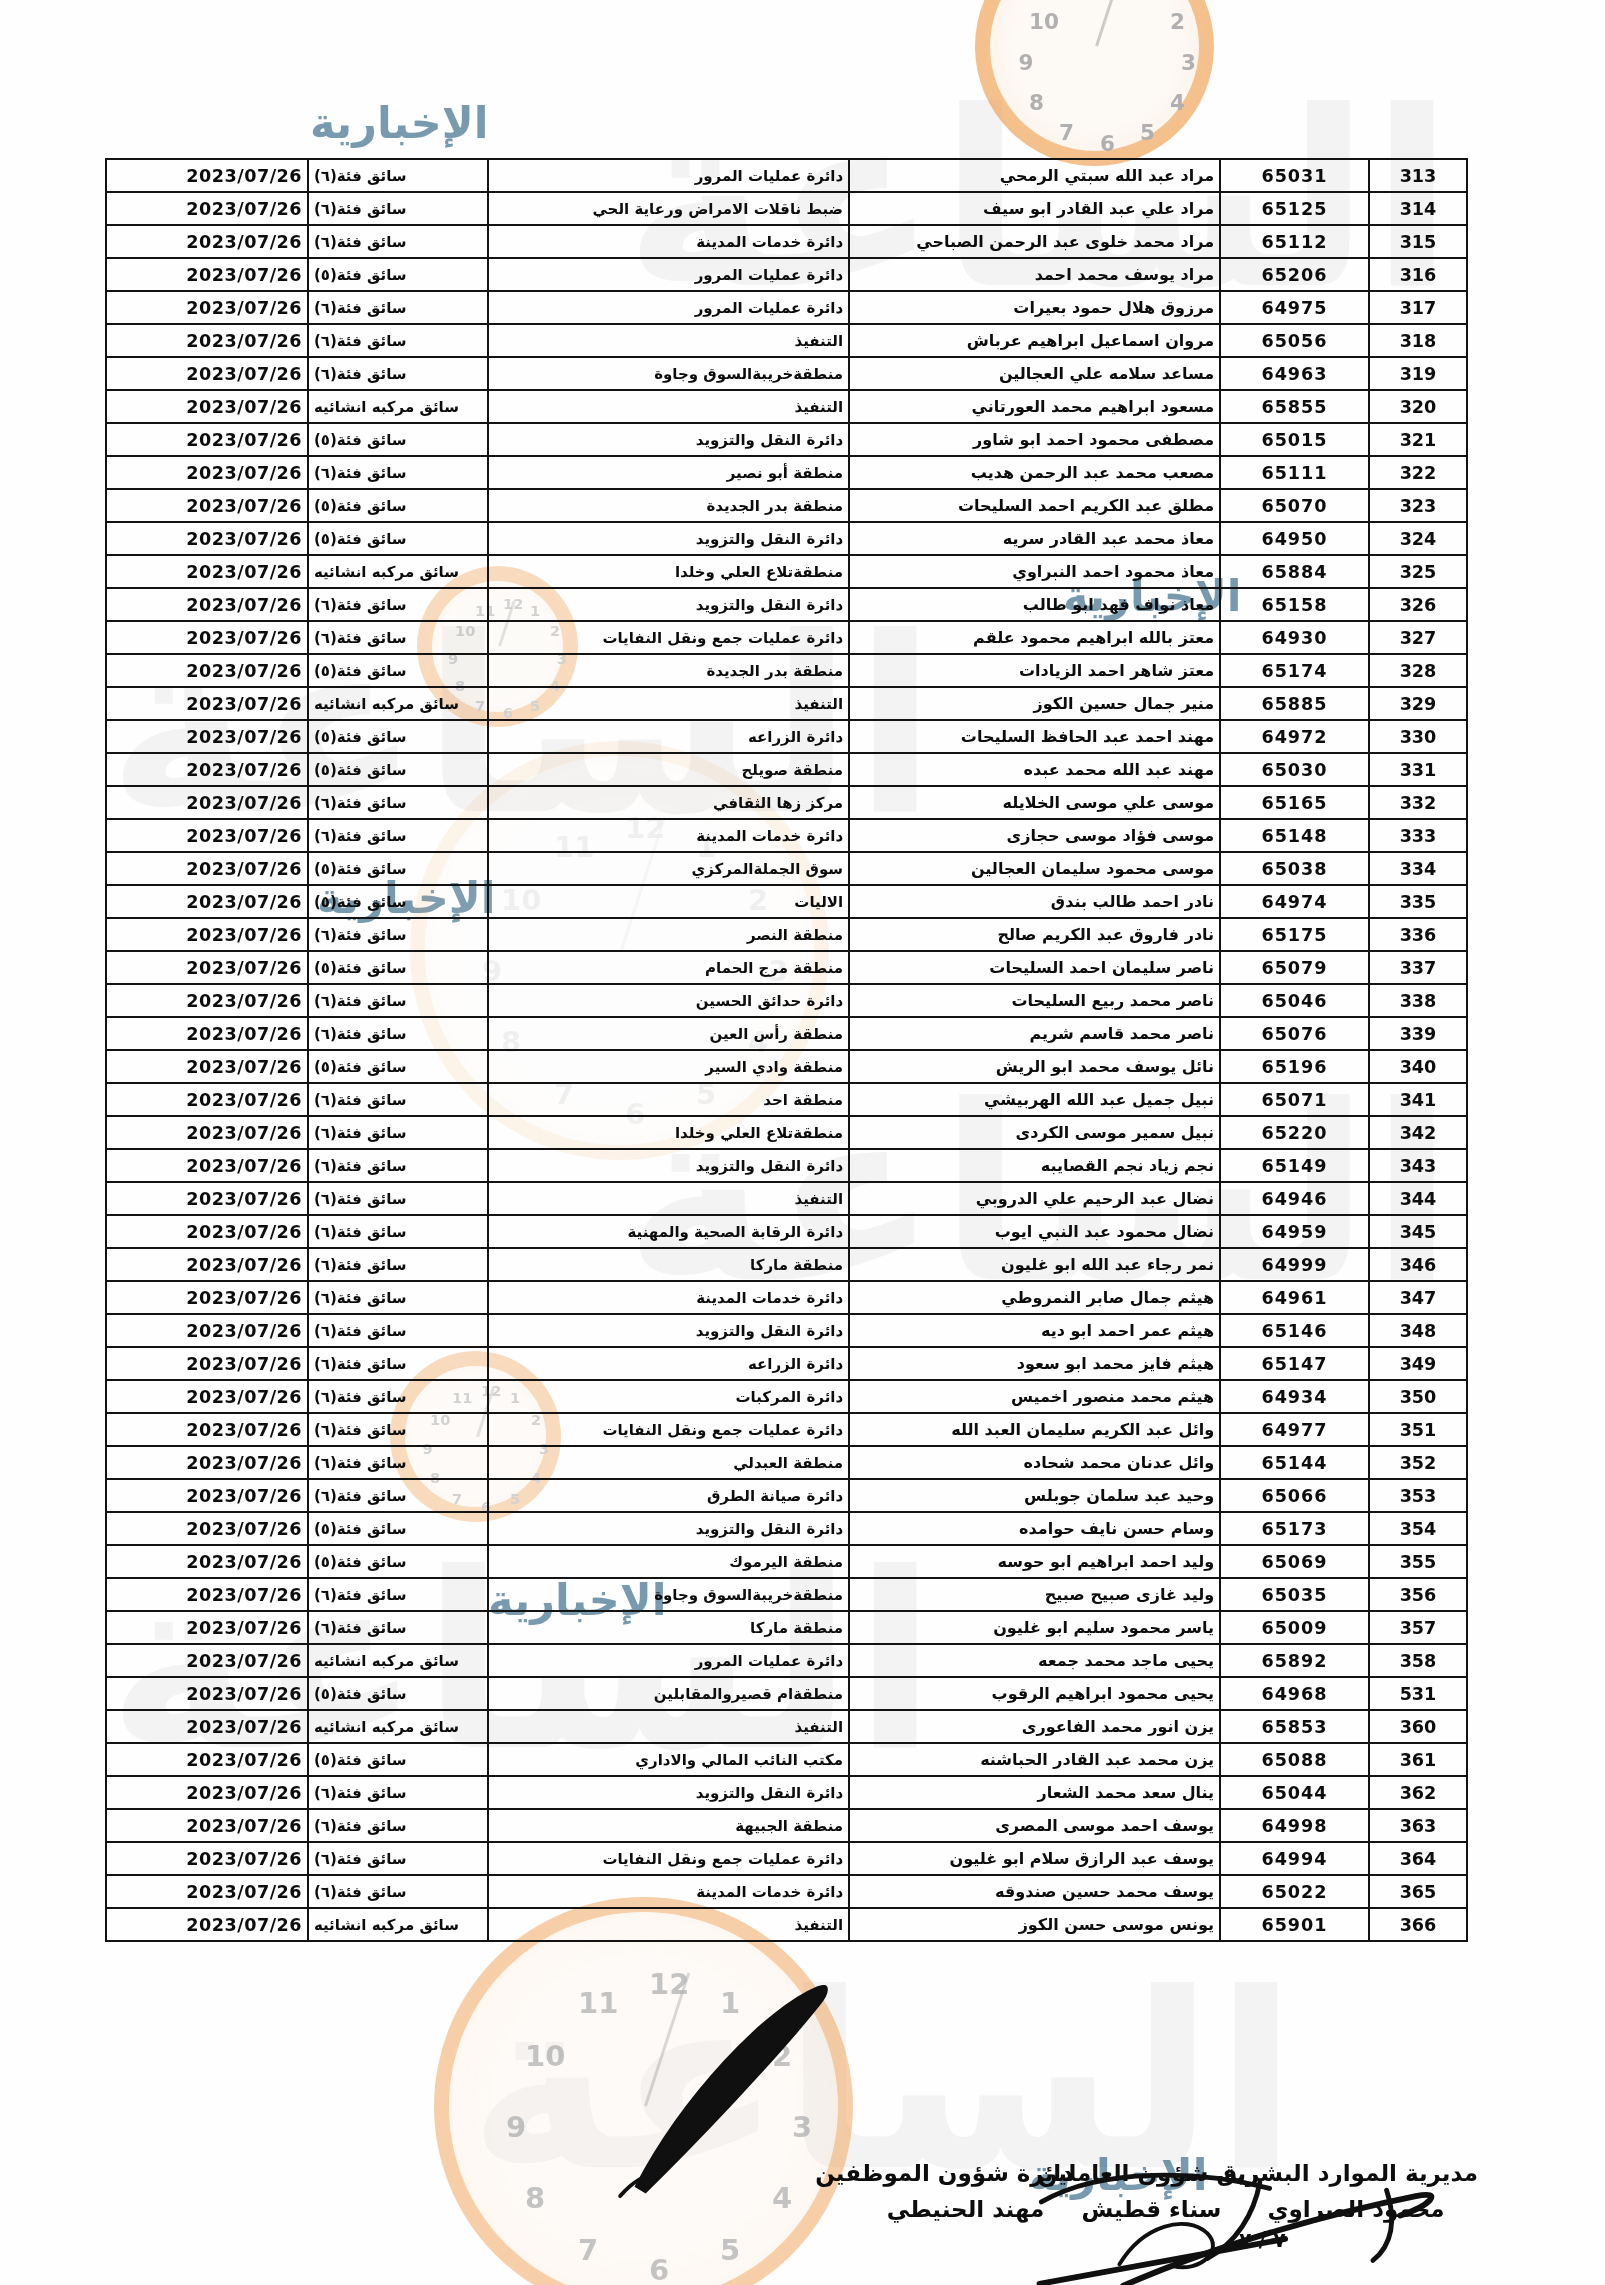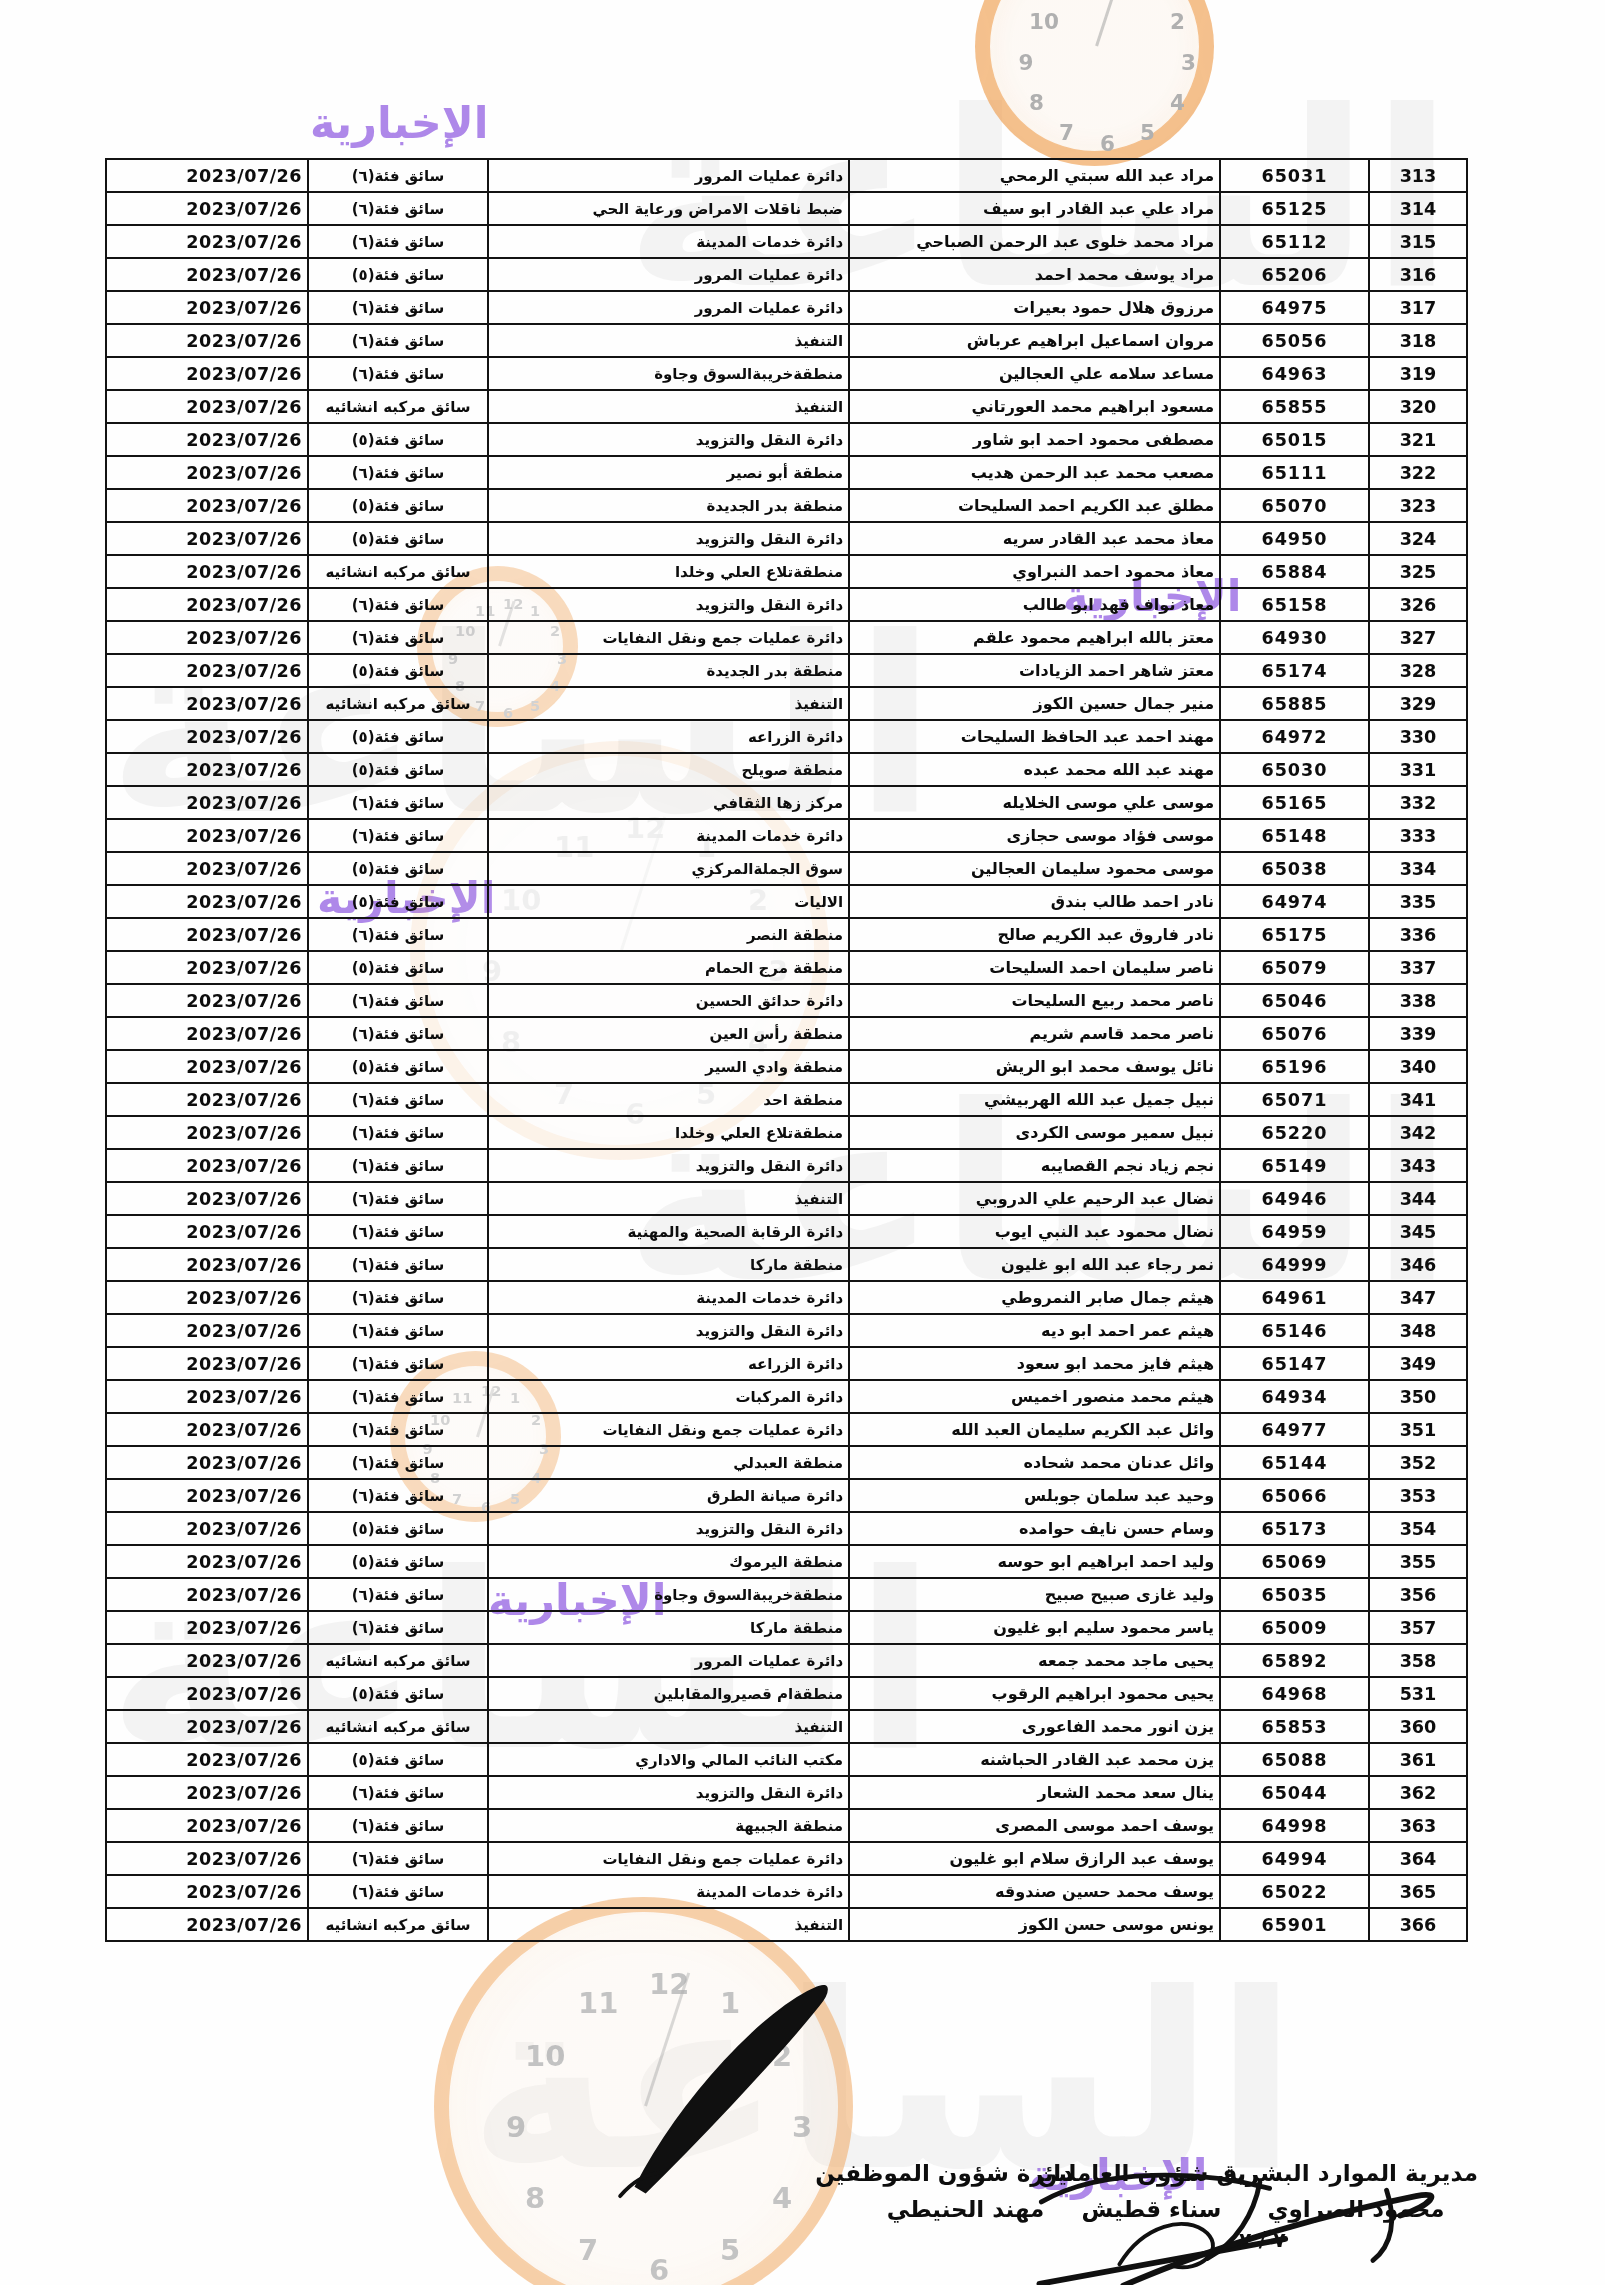--- a/index.html
+++ b/index.html
@@ -4,41 +4,41 @@
 <style>
   html,body{margin:0;padding:0;background:#ffffff;}
   body{width:1605px;height:2285px;position:relative;overflow:hidden;
        font-family:"DejaVu Sans",sans-serif;color:#0d0d0d;}
   .page{position:absolute;inset:0;background:#fefefe;direction:rtl;}
 
   
   .wm-layer{position:absolute;inset:0;pointer-events:none;z-index:0;}
   .ghost{position:absolute;font-weight:bold;color:#8a8a8a;opacity:.09;
          font-size:244px;letter-spacing:-5.9px;white-space:nowrap;}
-  .brand{position:absolute;font-weight:bold;color:#6d28d9;opacity:.55;
+  .brand{position:absolute;font-weight:bold;color:#0c4a6e;opacity:.55;
          font-size:43px;white-space:nowrap;}
   .clock{position:absolute;border-radius:50%;box-sizing:border-box;
          border:15.6px solid rgba(238,153,72,.75);
          background:radial-gradient(circle,rgba(250,235,220,.35) 55%,rgba(247,213,175,.45) 100%);}
   .clock::after{content:"";position:absolute;left:50%;top:14%;width:2.9px;height:36%;
          background:rgba(120,120,120,.45);transform:rotate(18deg);transform-origin:bottom center;}
   .clock .cnum{position:absolute;font-weight:bold;color:#9d9d9d;}
 
   
   table.roster{position:absolute;left:105px;top:158px;width:1360px;z-index:2;
         border-collapse:collapse;table-layout:fixed;direction:rtl;
         background:transparent;}
   table.roster td{border:2.5px solid #131313;overflow:hidden;white-space:nowrap;
         font-weight:bold;vertical-align:middle;padding:0 4.9px;}
   table.roster tr{height:33px;}
   .c-no  {text-align:center;font-size:17.6px;}
   .c-id  {text-align:center;font-size:17.6px;letter-spacing:1px;}
   .c-name{text-align:right;font-size:16px;}
   .c-dept{text-align:right;font-size:15px;margin-top:44px;}
-  .c-cls {text-align:center;font-size:15px;}
+  .c-cls {text-align:left;font-size:15px;}
   .c-date{text-align:right;font-size:17.6px;direction:ltr;letter-spacing:0.5px;margin-top:32px;}
 
   
   .sig-block{position:absolute;z-index:3;text-align:center;font-weight:bold;
         font-size:23px;line-height:36px;white-space:nowrap;}
   .page-num{position:absolute;z-index:3;font-weight:bold;font-size:20.5px;direction:rtl;}
   svg.sigs{position:absolute;inset:0;z-index:4;pointer-events:none;}
 </style>
 </head>
 <body>

